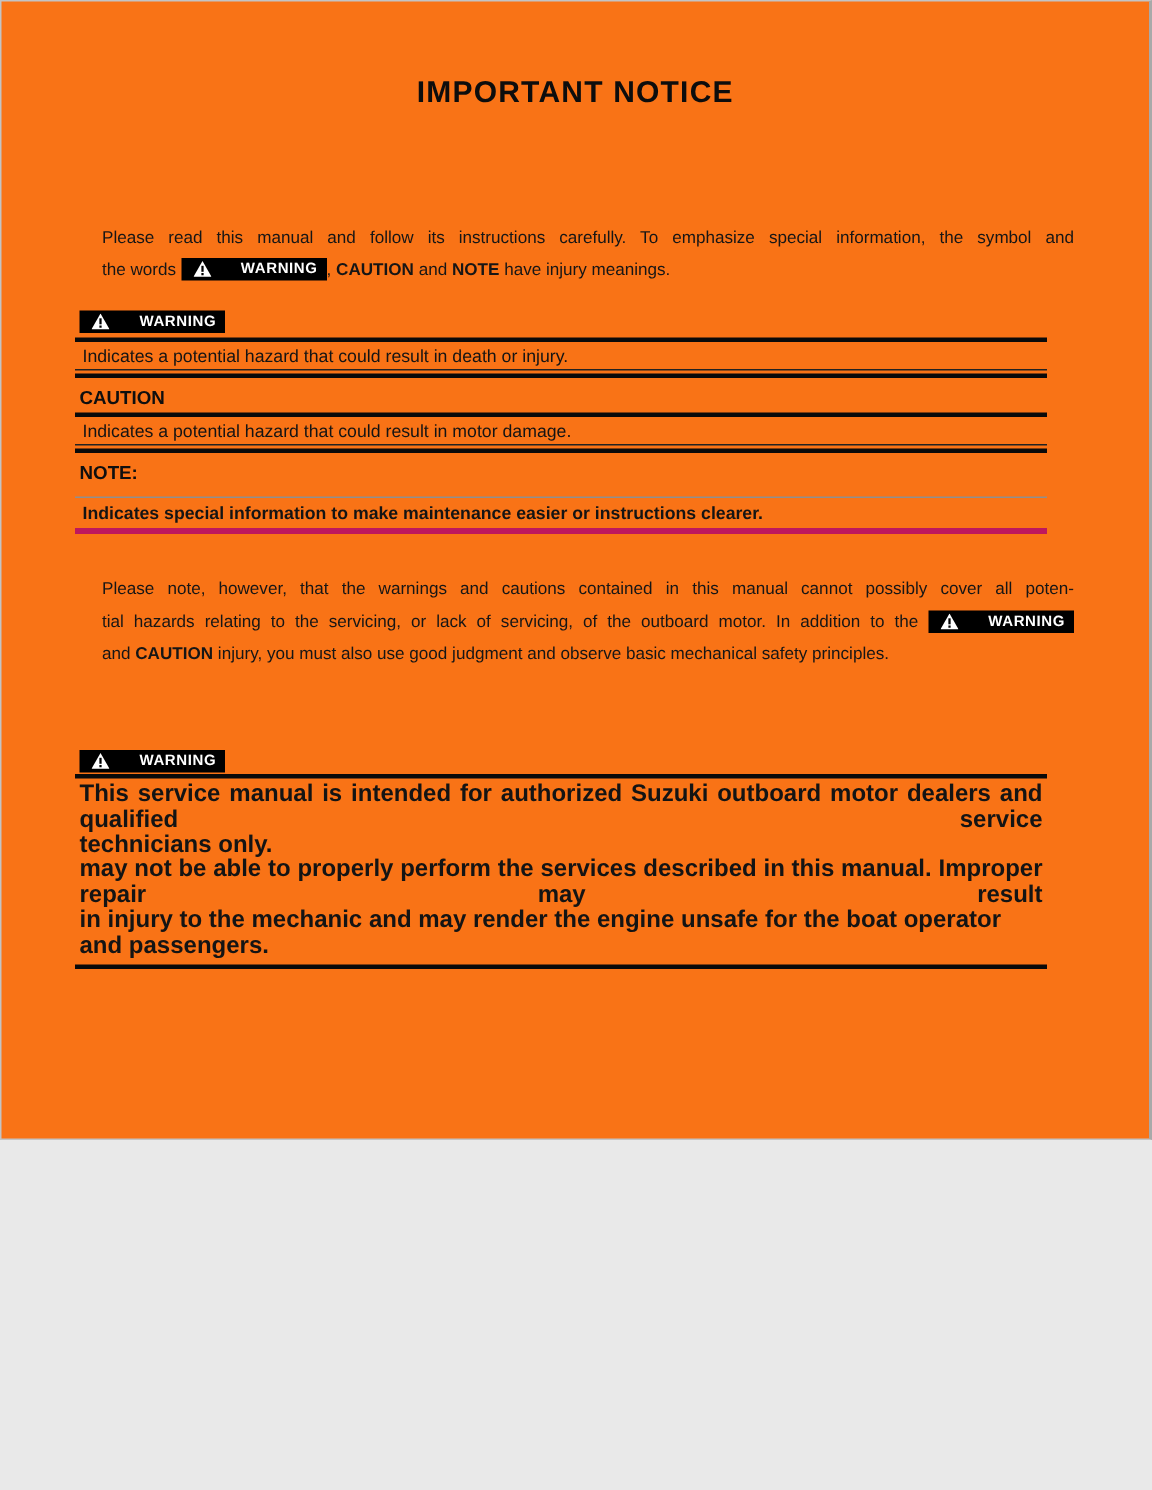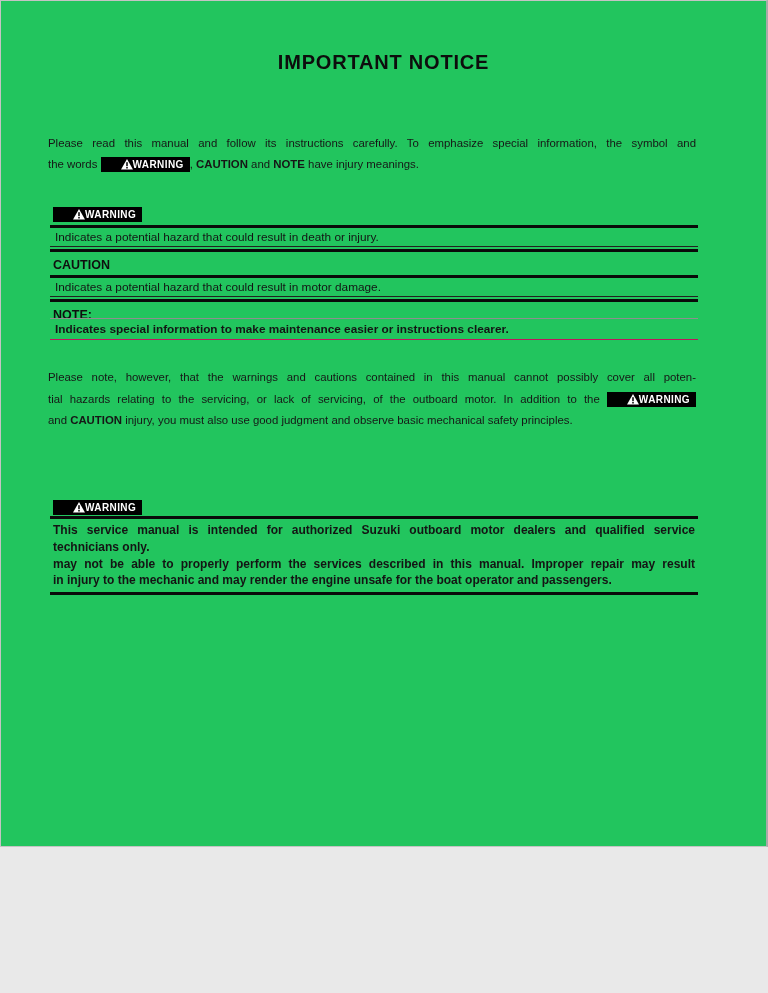--- a/index.html
+++ b/index.html
@@ -2,23 +2,23 @@
 <html><head>
 <meta charset="utf-8">
 <style>
   * { margin: 0; padding: 0; box-sizing: border-box; }
   html, body { background: #e9e9e9; }
   body { font-family: "Liberation Sans", "DejaVu Sans", sans-serif; color: #111; }
 
   .page {
     position: relative;
     width: 768px;
-    height: 847px;
+    height: 760px;
     margin: 0 auto;
-    background: #22c55e;
+    background: #f97316;
     border: 1px solid #c4c4c4;
     border-right: 2px solid #a9a9a9;
     overflow: hidden;
   }
 
   .page-title {
     position: absolute;
     top: 50px; left: 0; width: 100%;
     text-align: center;
     font-size: 20px;
@@ -31,41 +31,42 @@
     position: absolute;
     top: 108px; left: 49px;
     font-size: 14.5px;
     font-weight: bold;
     letter-spacing: 0.2px;
     color: #0d0d0d;
   }
 
   .para {
     position: absolute;
-    left: 47px;
+    left: 67px;
     width: 648px;
     font-size: 11.4px;
     line-height: 21px;
     color: #161616;
+    margin-top: 16px;
   }
   .para-intro { top: 132px; }
   .para-body  { top: 366px; line-height: 21.5px; }
   .jline { text-align: justify; text-align-last: justify; }
   .bold { font-weight: bold; }
 
   .wbadge {
     display: inline-flex;
     align-items: flex-start;
-    gap: 0;
+    gap: 20px;
     background: #000;
     color: #fff;
     font-weight: bold;
     font-size: 10px;
     letter-spacing: 0.4px;
-    padding: 2px 6px 2px 20px;
+    padding: 2px 6px 2px 8px;
     line-height: 11px;
     vertical-align: -2px;
     white-space: nowrap;
   }
   .wbadge svg { display: block; }
 
   .badge-abs { position: absolute; left: 52px; }
   .badge-warning-1 { top: 206px; }
   .badge-warning-2 { top: 499px; }
 
@@ -97,42 +98,42 @@
     left: 52px;
     font-size: 12.5px;
     font-weight: bold;
     color: #0f0f0f;
   }
   .hdr-caution { top: 257px; }
   .hdr-note    { top: 307px; }
 
   .notebox {
     position: absolute;
-    left: 49px; top: 317px;
+    left: 49px; top: 330px;
     width: 648px;
     border-top: 1px solid #8f8f8f;
-    border-bottom: 1px solid #be185d;
+    border-bottom: 4px solid #be185d;
   }
   .notebox .msg {
     font-size: 11.8px;
     font-weight: bold;
     color: #141414;
     padding: 3px 5px 3px 5px;
   }
 
   .bigbox {
     position: absolute;
     left: 49px; top: 515px;
     width: 648px;
     border-top: 3px solid #0a0a0a;
     border-bottom: 3px solid #0a0a0a;
   }
   .bigbox .body {
     padding: 3px 3px 3px 3px;
-    font-size: 12px;
+    font-size: 16px;
     font-weight: bold;
     line-height: 16.8px;
     color: #141414;
   }
 
   .footer-code {
     position: absolute;
     top: 927px; right: 58px;
     font-size: 18px;
     color: #2a2a2a;

